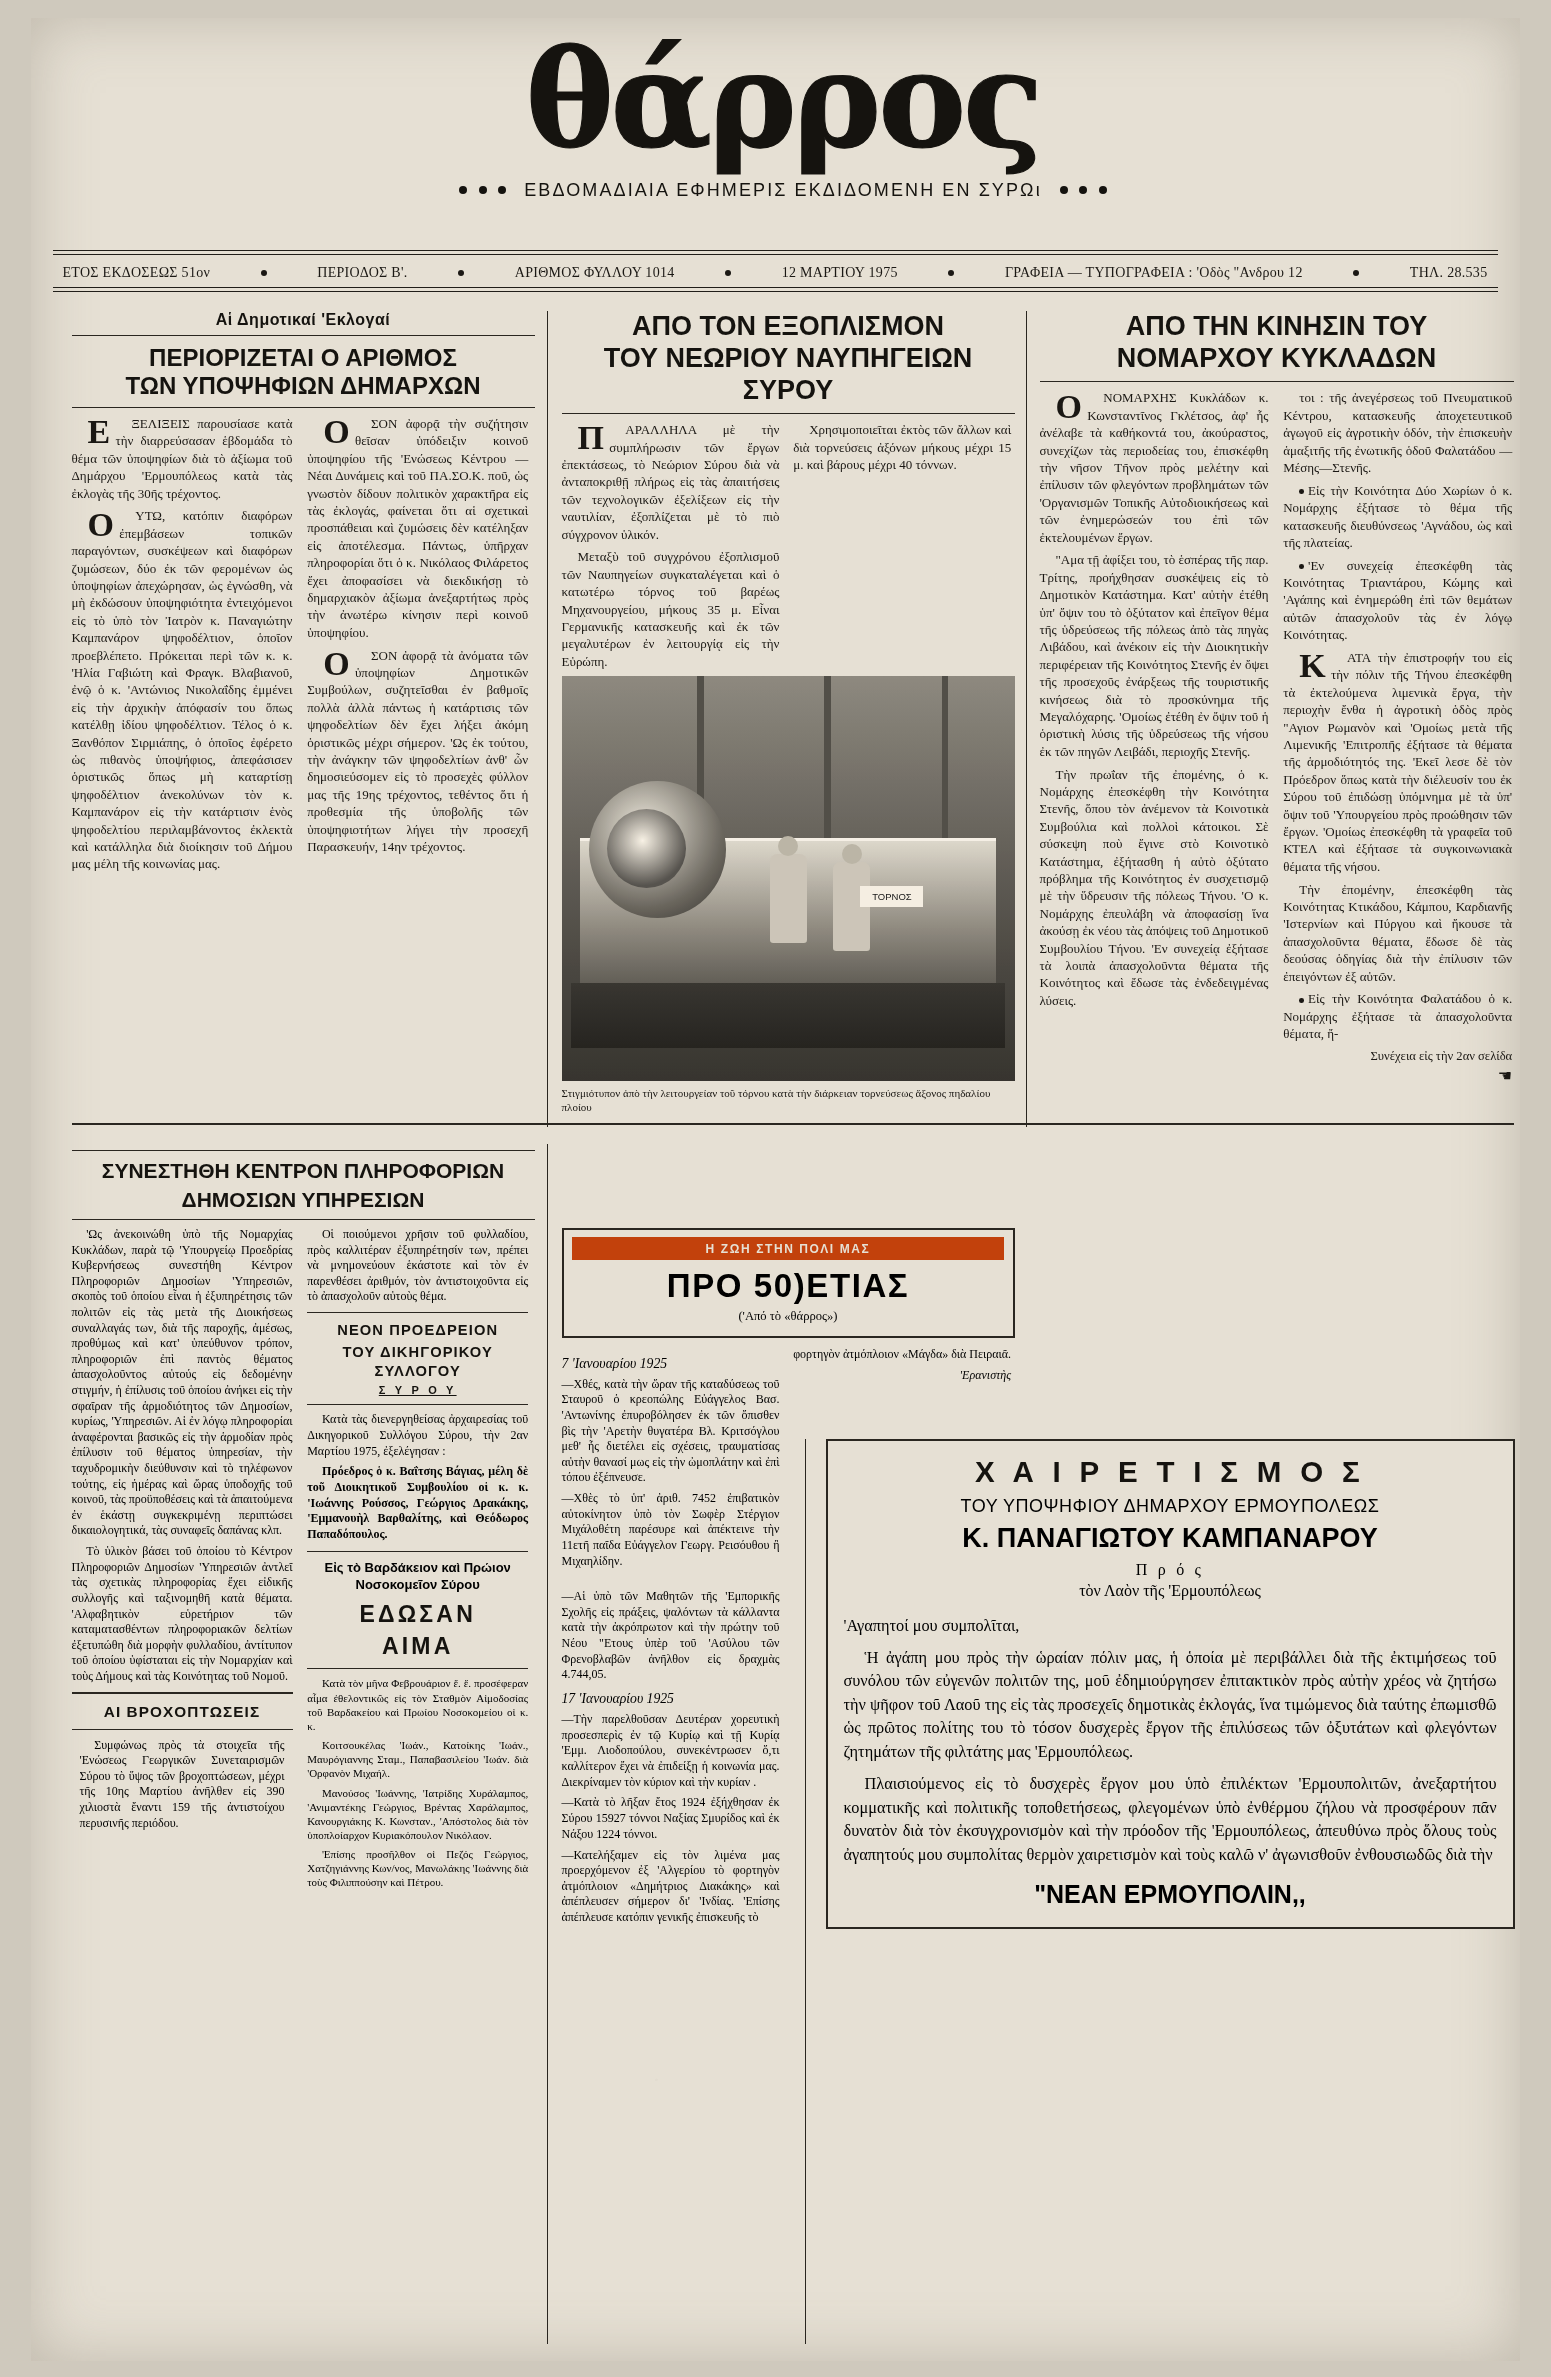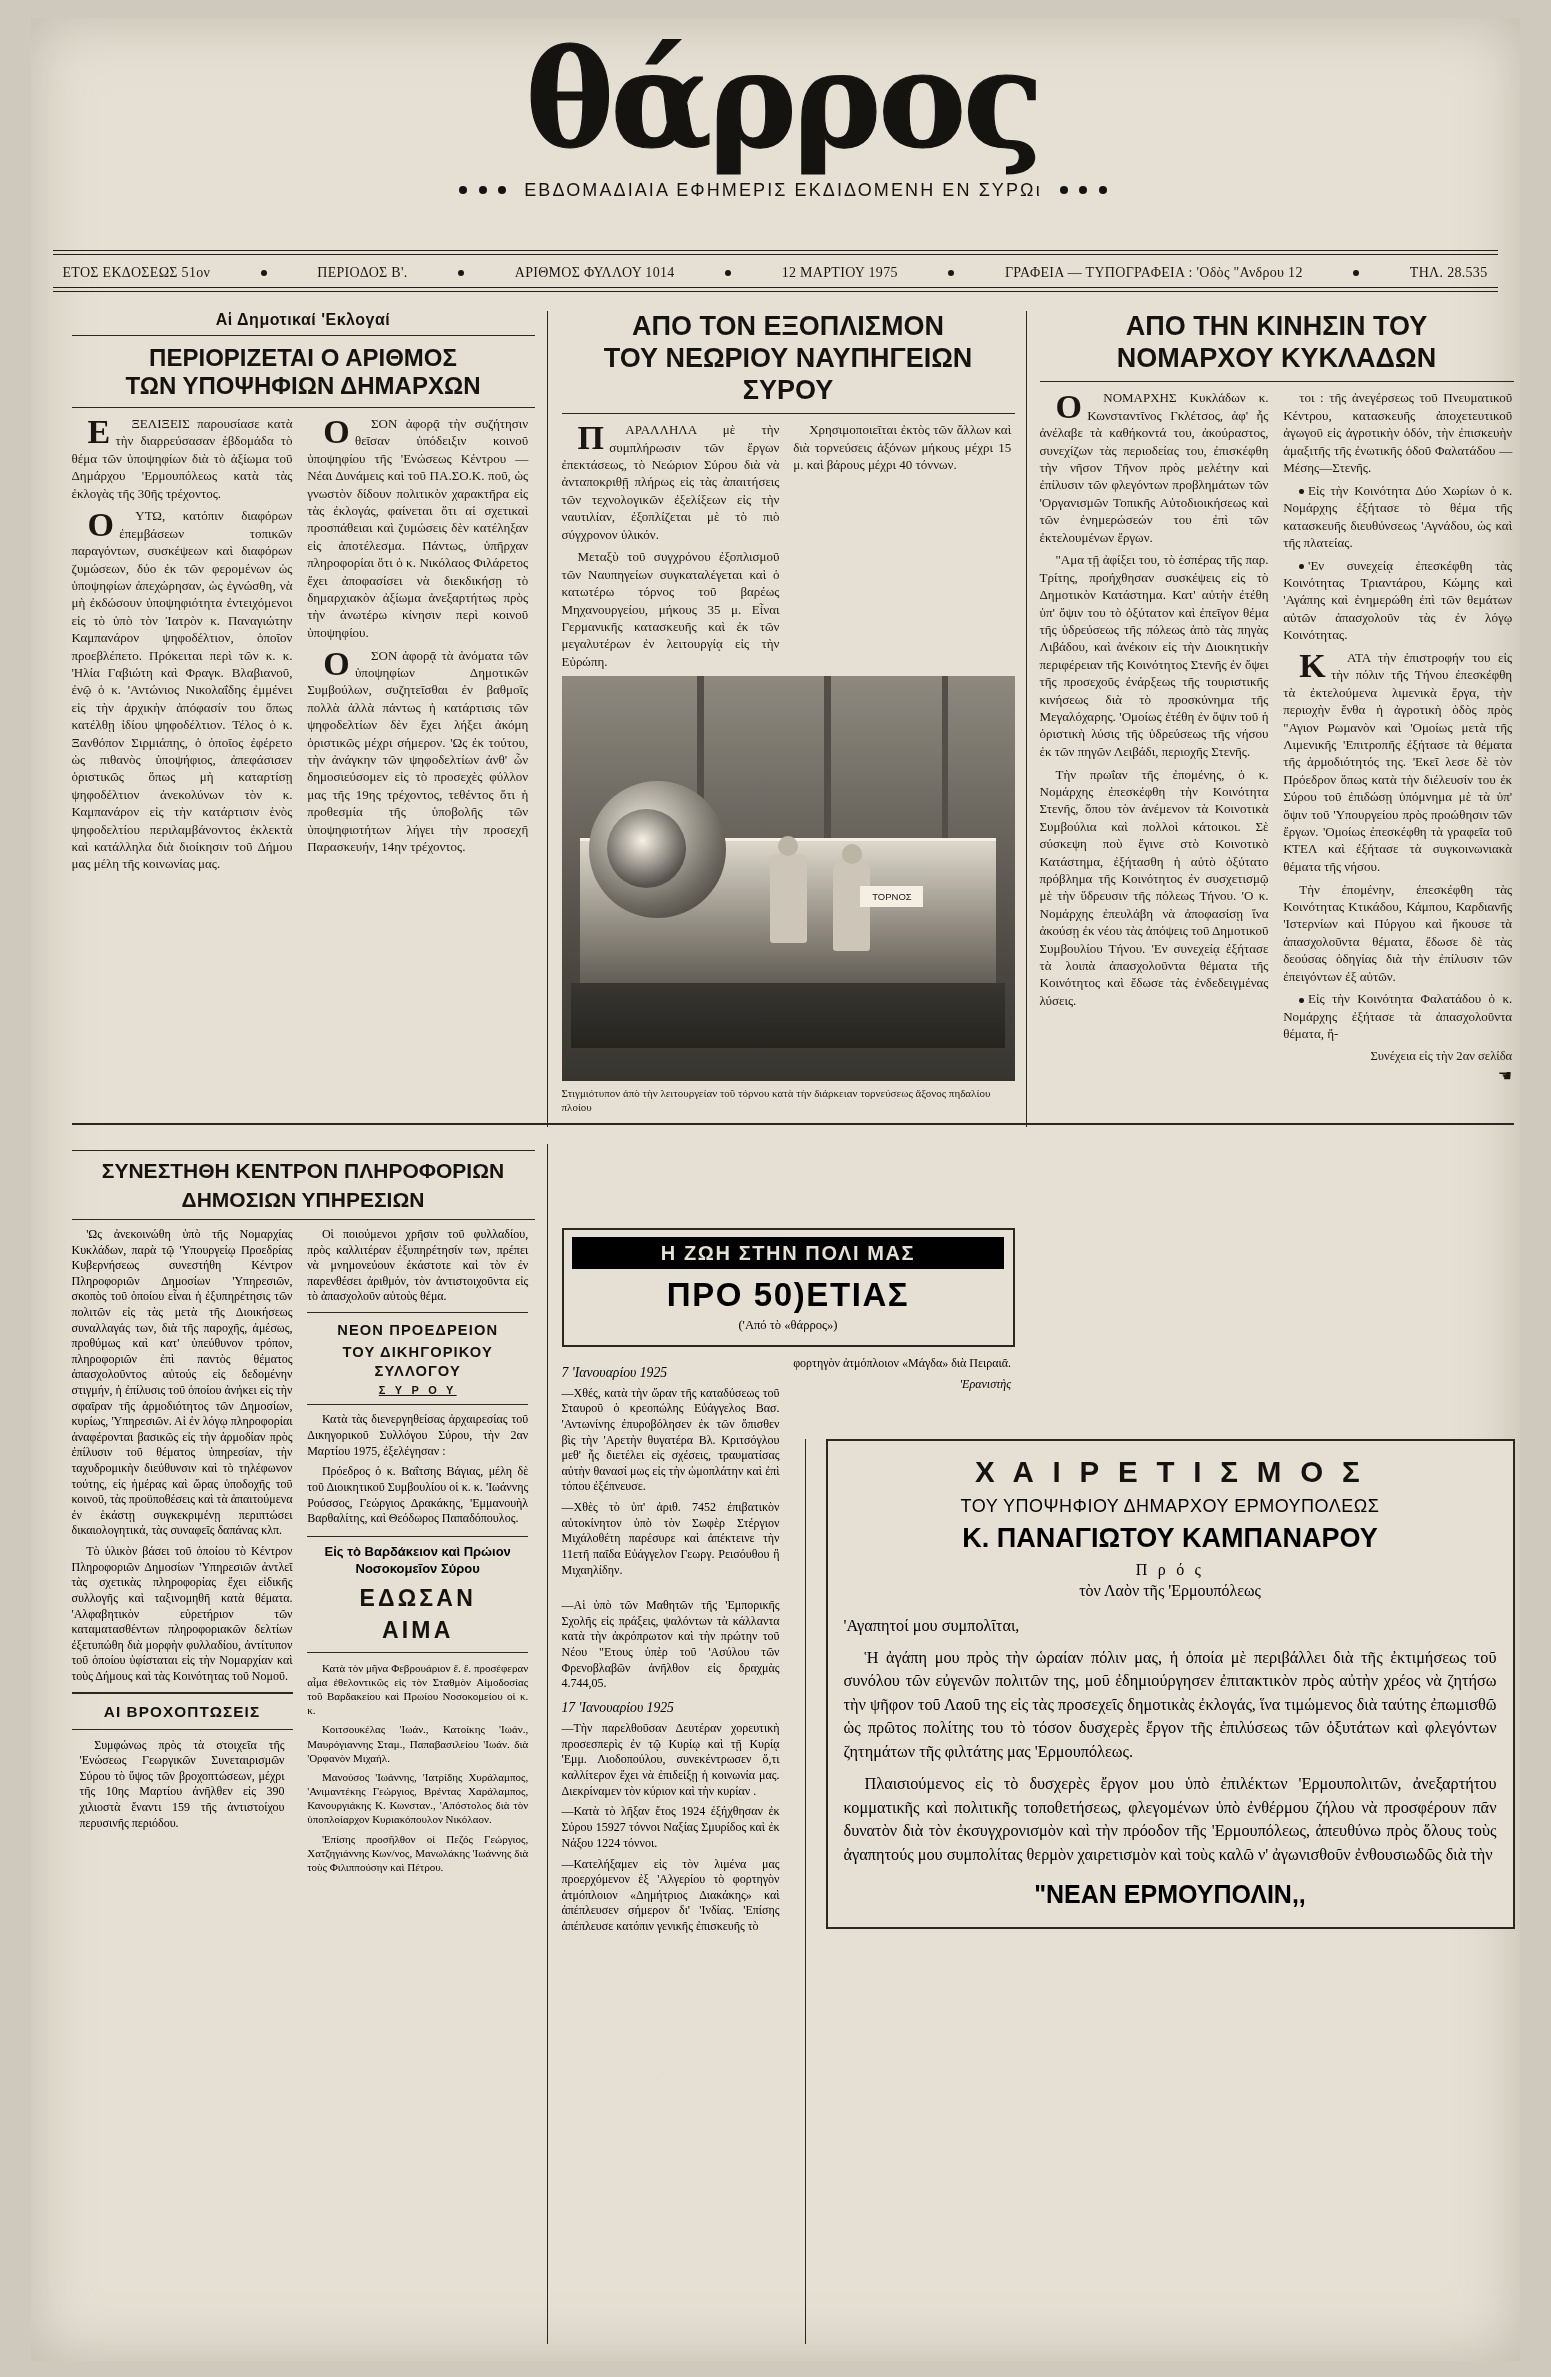--- a/index.html
+++ b/index.html
@@ -80,21 +80,21 @@
   .photo .man::after{content:"";position:absolute;left:8.4px;top:-18px;width:20px;height:20px;border-radius:50%;background:#b8b2a4;}
   .photo .post{position:absolute;top:0;width:6.3px;height:52%;background:#54514b;}
   .box-title{
     text-align:center;font-family:"Liberation Sans", sans-serif;font-weight:bold;
     font-size:18px;letter-spacing:1.1px;color:#15130f;
   }
   .retro{
     border:2.1px double #2a2620;padding:7.4px 8.4px 11.6px;
     text-align:center;
   }
-  .retro .t1{font-family:"Liberation Sans", sans-serif;font-weight:bold;font-size:20px;letter-spacing:1.6px;background:#000000;color:#e6e0d4;padding:4.2px 0;}
+  .retro .t1{font-family:"Liberation Sans", sans-serif;font-weight:bold;font-size:12px;letter-spacing:1.6px;background:#c2410c;color:#e6e0d4;padding:4.2px 0;}
   .retro .t2{font-family:"Liberation Sans", sans-serif;font-weight:bold;font-size:33px;letter-spacing:1.6px;margin-top:7.4px;}
   .retro .t3{font-size:12.6px;margin-top:4.2px;}
   .date{font-size:13.7px;margin:7.4px 0 4.2px;font-style:italic;}
   .right{text-align:right;}
   .center{text-align:center;}
 
   .greet{
     border:2.1px solid #2a2620;padding:13.7px 16px 18px;
   }
   .greet .g1{font-family:"Liberation Sans", sans-serif;font-weight:bold;font-size:29.5px;letter-spacing:5.3px;text-align:center;color:#15130f;}
@@ -243,21 +243,21 @@
           <p style="text-indent:14.7px;margin:8px;">Συμφώνως πρὸς τὰ στοιχεῖα τῆς 'Ενώσεως Γεωργικῶν Συνεταιρισμῶν Σύρου τὸ ὕψος τῶν βροχοπτώσεων, μέχρι τῆς 10ης Μαρτίου ἀνῆλθεν εἰς 390 χιλιοστὰ ἔναντι 159 τῆς ἀντιστοίχου περυσινῆς περιόδου.</p>
         </div>
         <div class="small" style="width:221px;text-align:justify;">
           <p style="text-indent:14.7px;margin:0 0 7.4px;">Οἱ ποιούμενοι χρῆσιν τοῦ φυλλαδίου, πρὸς καλλιτέραν ἐξυπηρέτησίν των, πρέπει νὰ μνημονεύουν ἑκάστοτε καὶ τὸν ἐν παρενθέσει ἀριθμόν, τὸν ἀντιστοιχοῦντα εἰς τὸ ἀπασχολοῦν αὐτοὺς θέμα.</p>
           <div class="hr-thin"></div>
           <div class="box-title" style="font-size:14.7px;">ΝΕΟΝ ΠΡΟΕΔΡΕΙΟΝ</div>
           <div class="box-title" style="font-size:14.7px;margin-top:3.2px;">ΤΟΥ ΔΙΚΗΓΟΡΙΚΟΥ ΣΥΛΛΟΓΟΥ</div>
           <div class="box-title" style="font-size:11px;margin-top:2px;letter-spacing:3.2px;text-decoration:underline;">Σ Υ Ρ Ο Υ</div>
           <div class="hr-thin"></div>
           <p style="text-indent:14.7px;margin:0 0 5.3px;">Κατὰ τὰς διενεργηθείσας ἀρχαιρεσίας τοῦ Δικηγορικοῦ Συλλόγου Σύρου, τὴν 2αν Μαρτίου 1975, ἐξελέγησαν :</p>
-          <p style="text-indent:14.7px;margin:0 0 9px;">Πρόεδρος ὁ κ. Βαΐτσης Βάγιας, μέλη δὲ τοῦ Διοικητικοῦ Συμβουλίου οἱ κ. κ. 'Ιωάννης Ρούσσος, Γεώργιος Δρακάκης, 'Εμμανουὴλ Βαρθαλίτης, καὶ Θεόδωρος Παπαδόπουλος.</p>
+          <p style="text-indent:14.7px;margin:0 0 9px;font-weight:bold;">Πρόεδρος ὁ κ. Βαΐτσης Βάγιας, μέλη δὲ τοῦ Διοικητικοῦ Συμβουλίου οἱ κ. κ. 'Ιωάννης Ρούσσος, Γεώργιος Δρακάκης, 'Εμμανουὴλ Βαρθαλίτης, καὶ Θεόδωρος Παπαδόπουλος.</p>
           <div class="hr-thin"></div>
           <div class="center" style="font-weight:bold;font-size:13px;font-family:'Liberation Sans',sans-serif;">Εἰς τὸ Βαρδάκειον καὶ Πρώιον Νοσοκομεῖον Σύρου</div>
           <div class="box-title" style="font-size:23px;margin-top:6.3px;letter-spacing:3.2px;">ΕΔΩΣΑΝ</div>
           <div class="box-title" style="font-size:23px;margin-top:2.1px;letter-spacing:3.2px;">ΑΙΜΑ</div>
           <div class="hr-thin"></div>
           <p class="tiny" style="text-indent:14.7px;margin:0 0 5.3px;">Κατὰ τὸν μῆνα Φεβρουάριον ἔ. ἔ. προσέφεραν αἷμα ἐθελοντικῶς εἰς τὸν Σταθμὸν Αἱμοδοσίας τοῦ Βαρδακείου καὶ Πρωίου Νοσοκομείου οἱ κ. κ.</p>
           <p class="tiny" style="text-indent:14.7px;margin:0 0 5.3px;">Κοιτσουκέλας 'Ιωάν., Κατοίκης 'Ιωάν., Μαυρόγιαννης Σταμ., Παπαβασιλείου 'Ιωάν. διὰ 'Ορφανὸν Μιχαήλ.</p>
           <p class="tiny" style="text-indent:14.7px;margin:0 0 5.3px;">Μανούσος 'Ιωάννης, 'Ιατρίδης Χυράλαμπος, 'Ανιμαντέκης Γεώργιος, Βρέντας Χαράλαμπος, Κανουργιάκης Κ. Κωνσταν., 'Απόστολος διὰ τὸν ὑποπλοίαρχον Κυριακόπουλον Νικόλαον.</p>
           <p class="tiny" style="text-indent:14.7px;margin:0;">'Επίσης προσῆλθον οἱ Πεζός Γεώργιος, Χατζηγιάννης Κων/νος, Μανωλάκης 'Ιωάννης διὰ τοὺς Φιλιππούσην καὶ Πέτρου.</p>
         </div>

